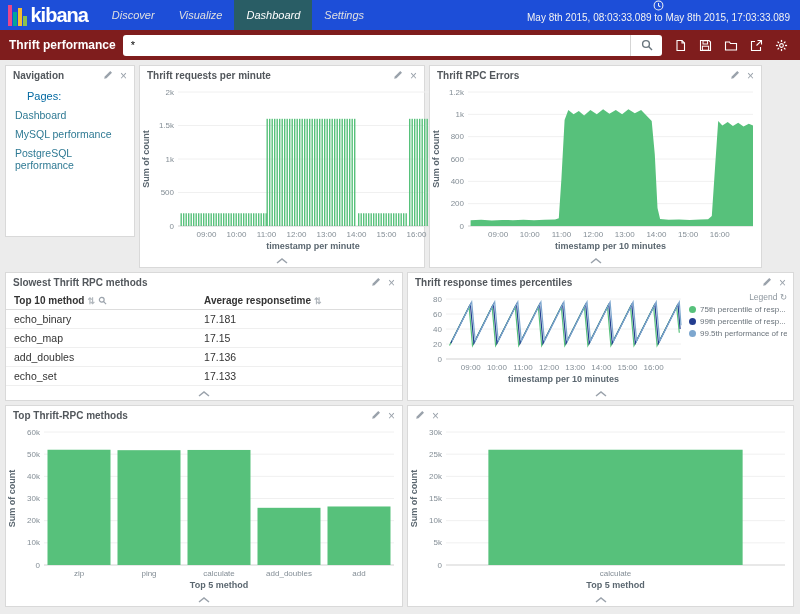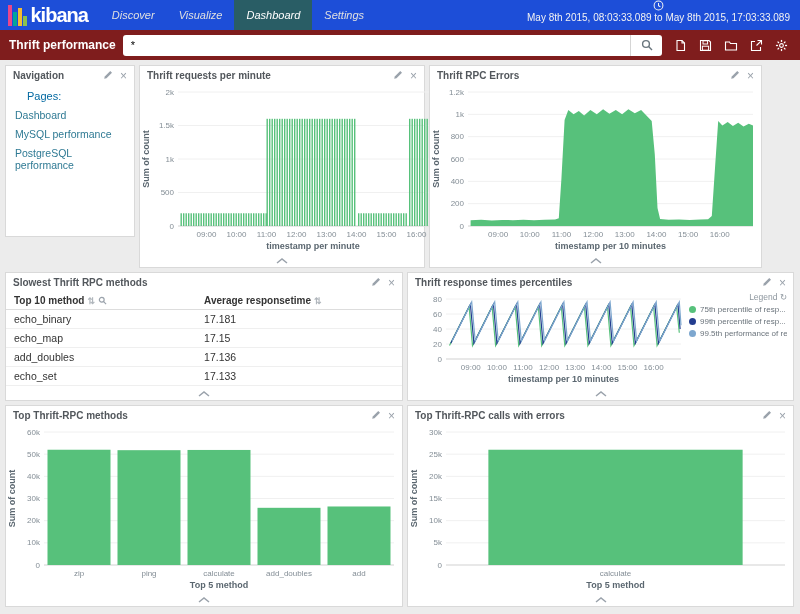--- a/index.html
+++ b/index.html
@@ -530,21 +530,20 @@
       </div>
       <div class="pfoot">
         <svg width="14" height="6" viewBox="0 0 14 6">
             <polyline points="2,5 7,1 12,5" fill="none" stroke="#9aa2ab" stroke-width="1.5"></polyline>
           </svg>
       </div>
     </div>
 
     <div class="panel p-tope">
       <div class="phead">
-        <span class="ptitle">Top Thrift-RPC calls with errors</span>
         <span class="picon">
             <svg width="10" height="10" viewBox="0 0 12 12">
               <path d="M8.7 1.2 L10.8 3.3 L4.2 9.9 L1.4 10.6 L2.1 7.8 Z" fill="currentColor"></path>
             </svg>
           </span>
         <span class="picon">×</span>
       </div>
       <div class="pbody">
         <div class="chart"><svg width="385" height="171">
               <line x1="38" x2="377" y1="141" y2="141" stroke="#f0f0f0"></line>

